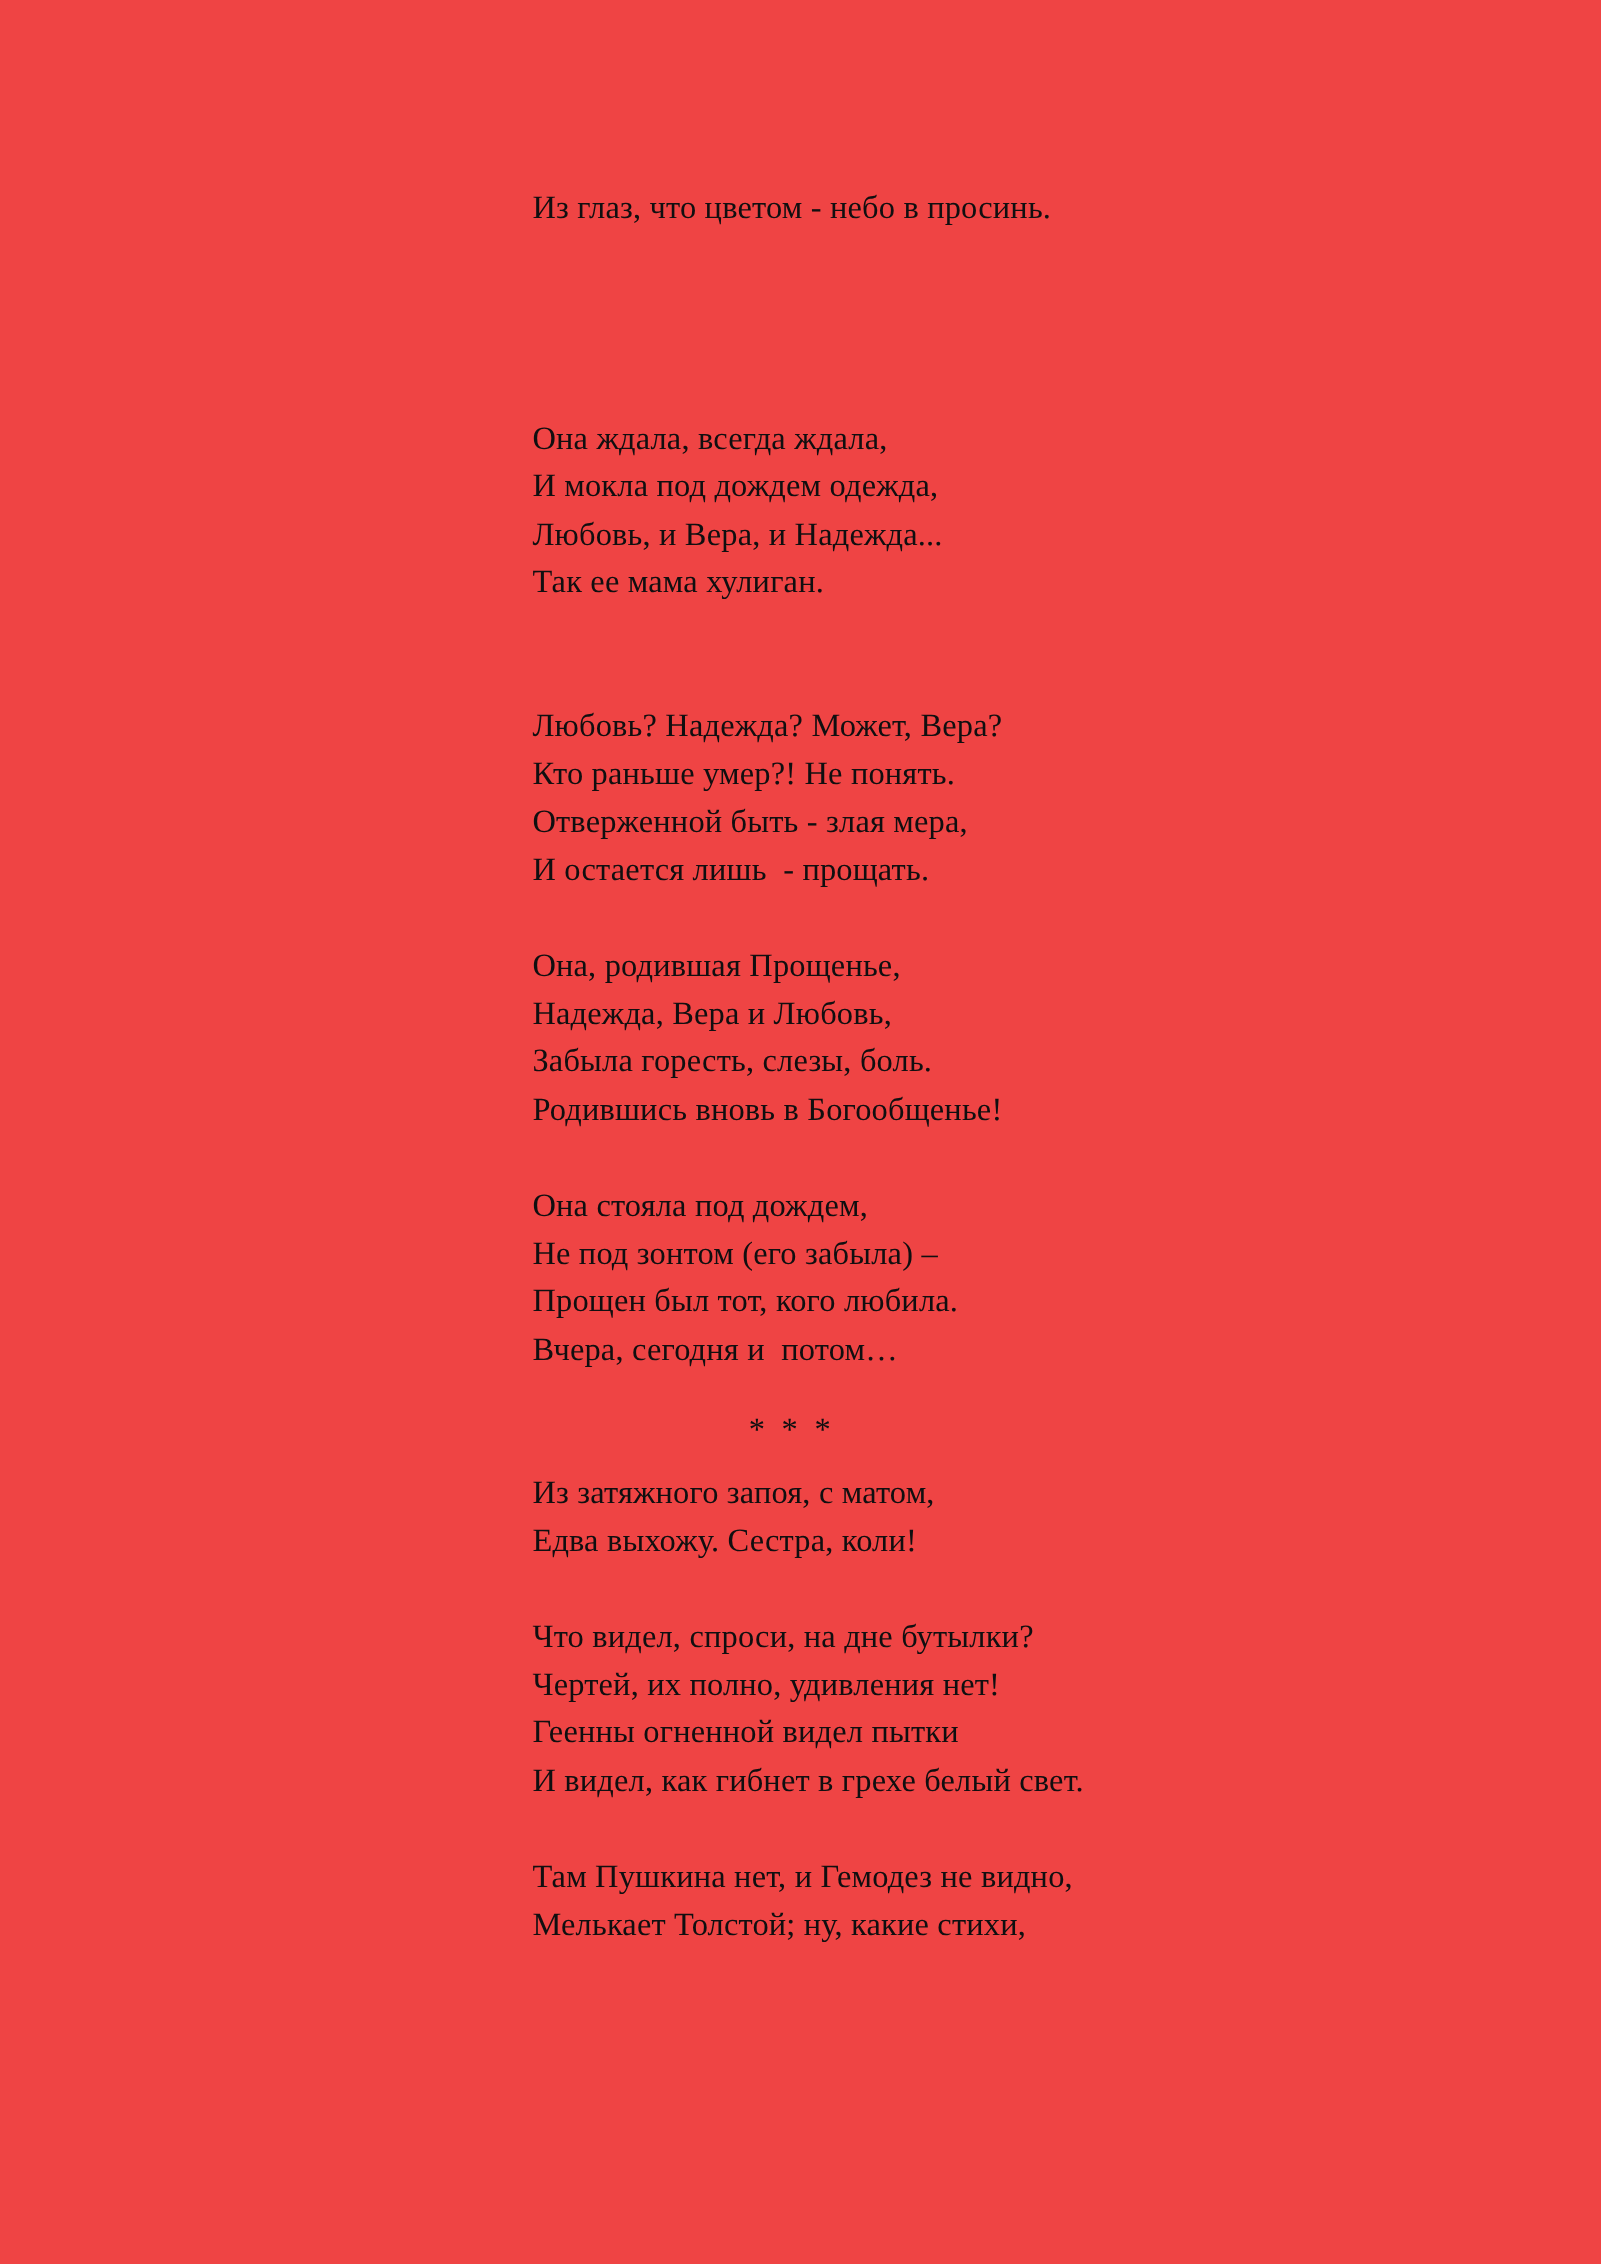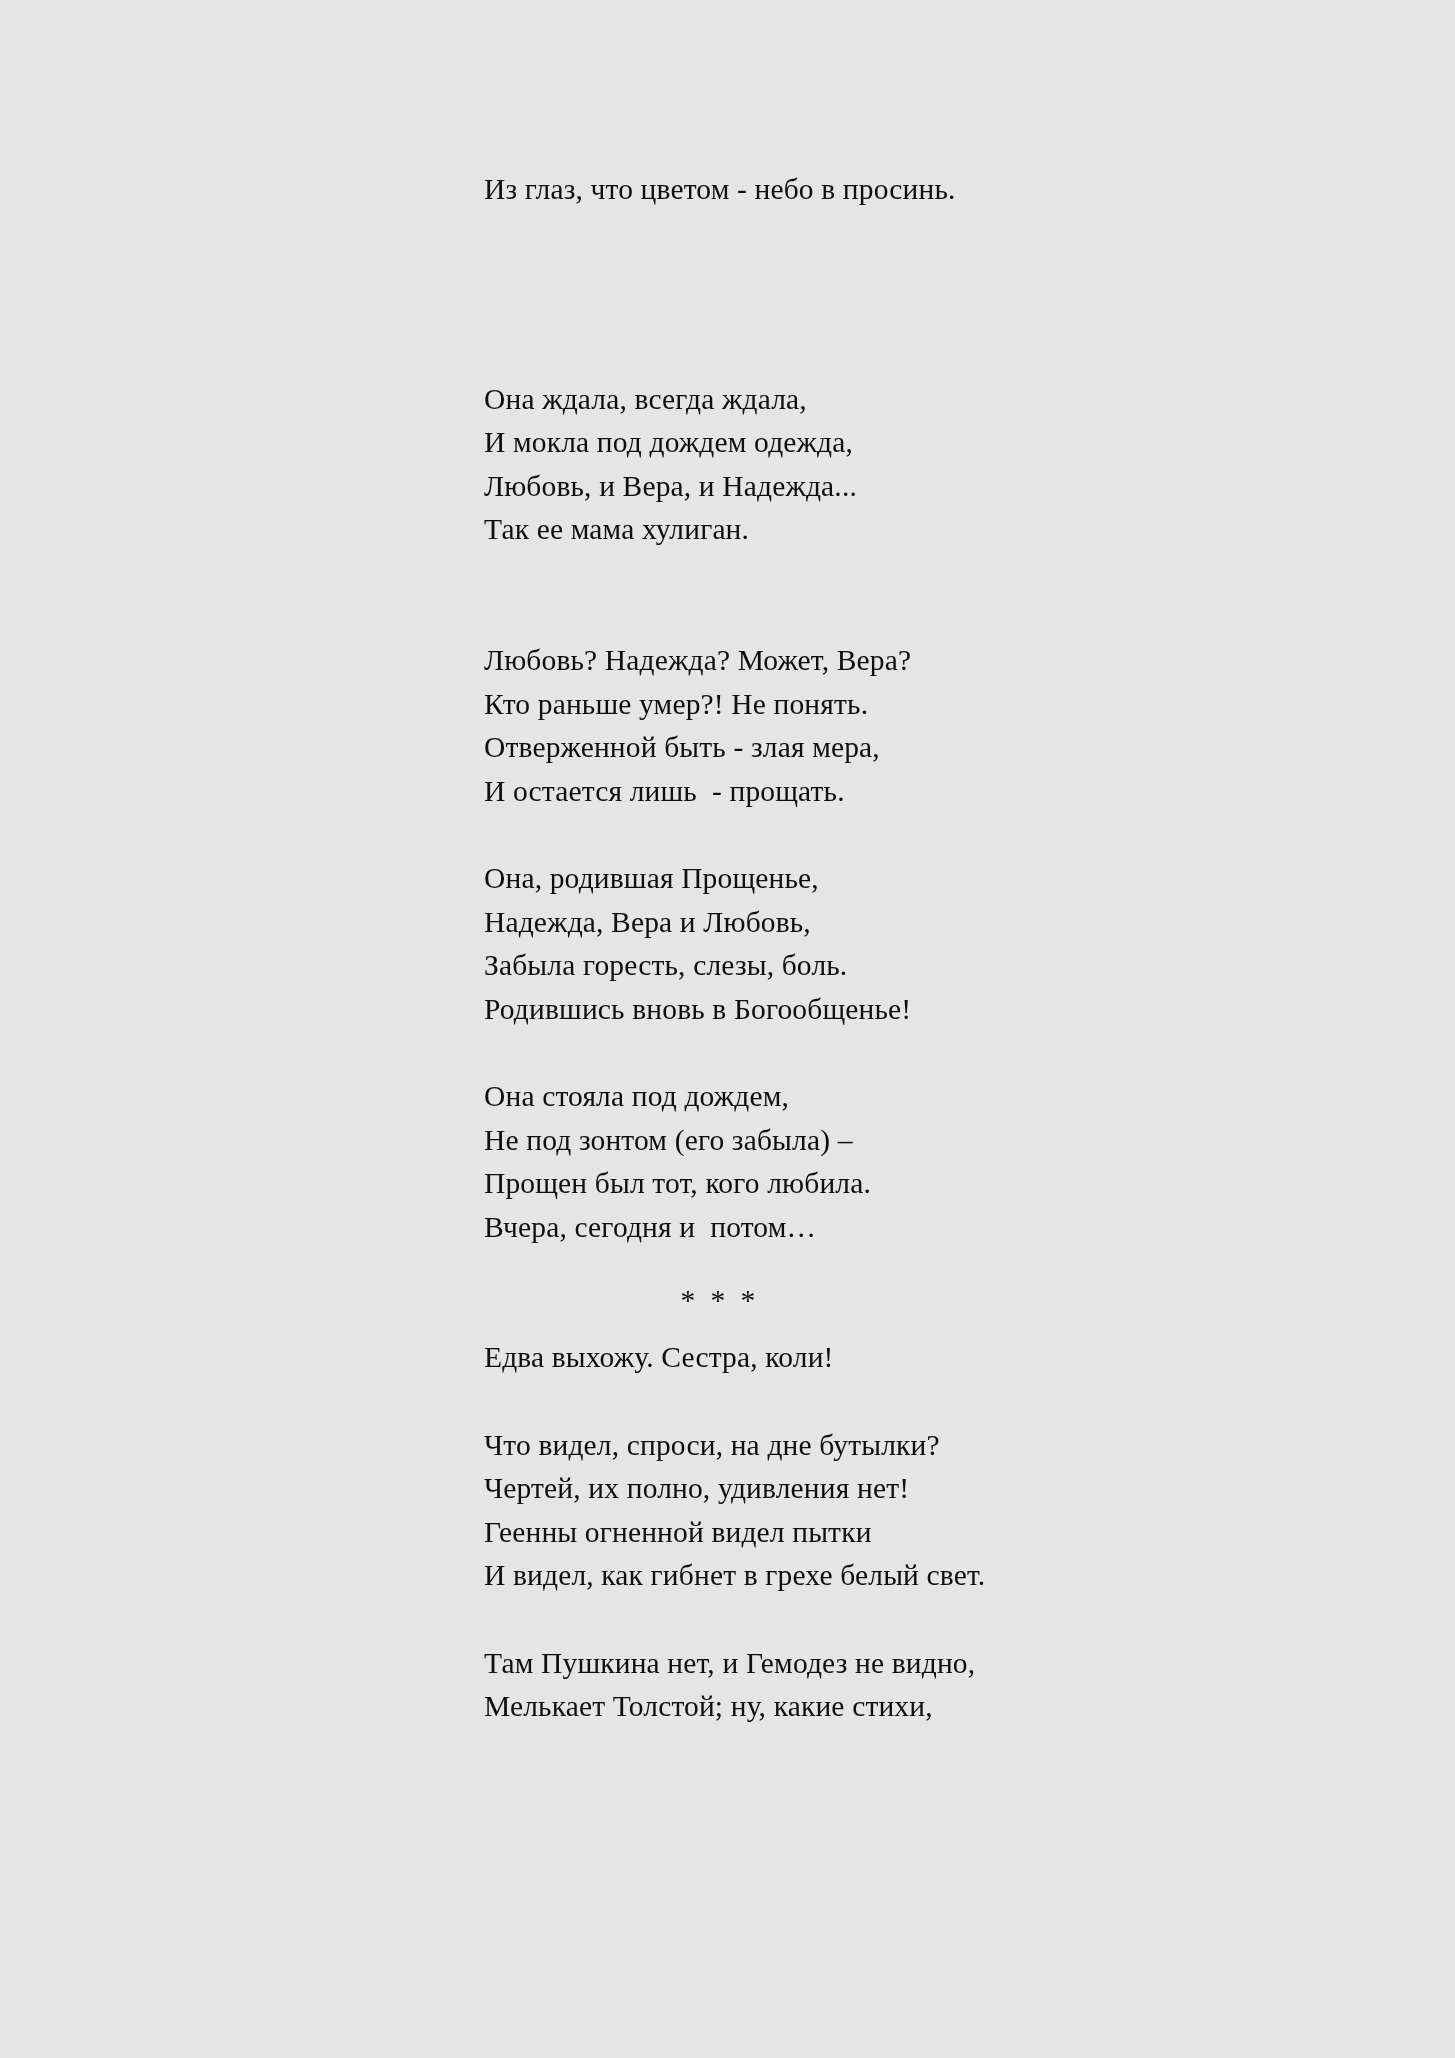--- a/index.html
+++ b/index.html
@@ -10,21 +10,21 @@
   }
   body {
     font-family: "Liberation Serif", "DejaVu Serif", serif;
     color: #000000;
   }
   .page {
     position: relative;
     width: 1455px;
     height: 2058px;
     margin: 0 auto;
-    background: #e5e5e5;
+    background: #ef4444;
     overflow: hidden;
     box-sizing: border-box;
   }
   .text-column {
     position: absolute;
     left: 484px;
     top: 168px;
     width: 820px;
   }
   .line {
@@ -105,20 +105,21 @@
       <div class="line">Не под зонтом (его забыла) –</div>
       <div class="line">Прощен был тот, кого любила.</div>
       <div class="line">Вчера, сегодня и  потом…</div>
     </div>
 
     <div class="sep-wrap">
       <div class="separator">*  *  *</div>
     </div>
 
     <div class="block">
+      <div class="line">Из затяжного запоя, с матом,</div>
       <div class="line">Едва выхожу. Сестра, коли!</div>
     </div>
 
     <div class="gap-stanza"></div>
 
     <div class="block">
       <div class="line">Что видел, спроси, на дне бутылки?</div>
       <div class="line">Чертей, их полно, удивления нет!</div>
       <div class="line">Геенны огненной видел пытки</div>
       <div class="line">И видел, как гибнет в грехе белый свет.</div>

